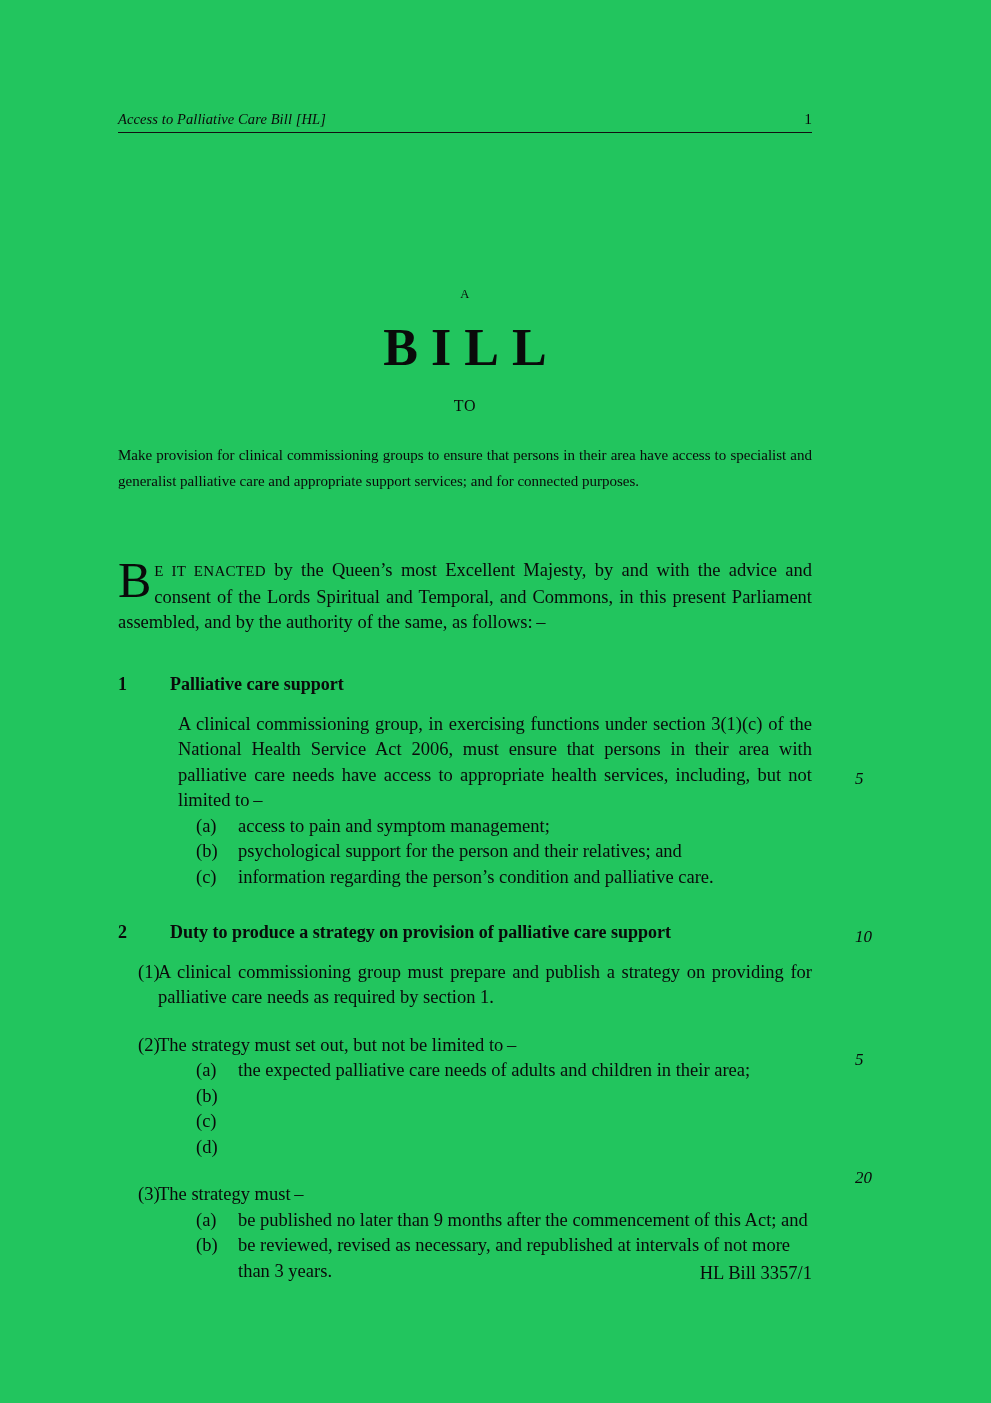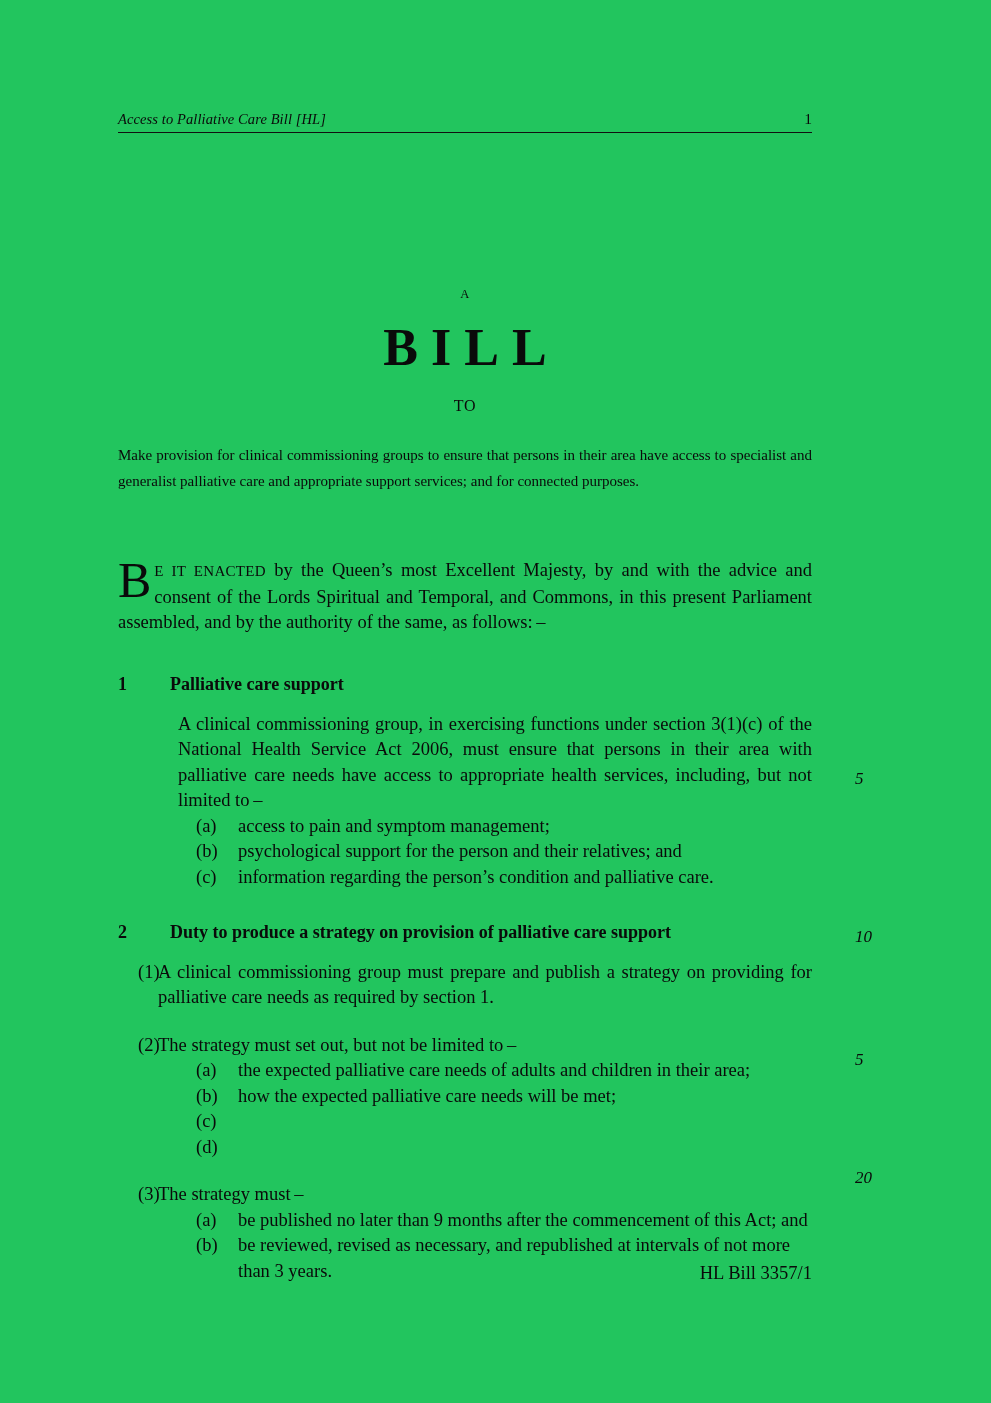--- a/index.html
+++ b/index.html
@@ -242,21 +242,20 @@
     <div class="para level-sub">
       <span class="marker">(2)</span>
       <span class="body ragged">The strategy must set out, but not be limited to –</span>
     </div>
     <div class="para level-item">
       <span class="marker">(a)</span>
       <span class="body ragged">the expected palliative care needs of adults and children in their area;</span>
     </div>
     <div class="para level-item">
       <span class="marker">(b)</span>
-      <span class="body ragged">how the expected palliative care needs will be met;</span>
     </div>
     <div class="para level-item">
       <span class="marker">(c)</span>
     </div>
     <div class="para level-item">
       <span class="marker">(d)</span>
     </div>
 
     <div class="gap-md"></div>
 

